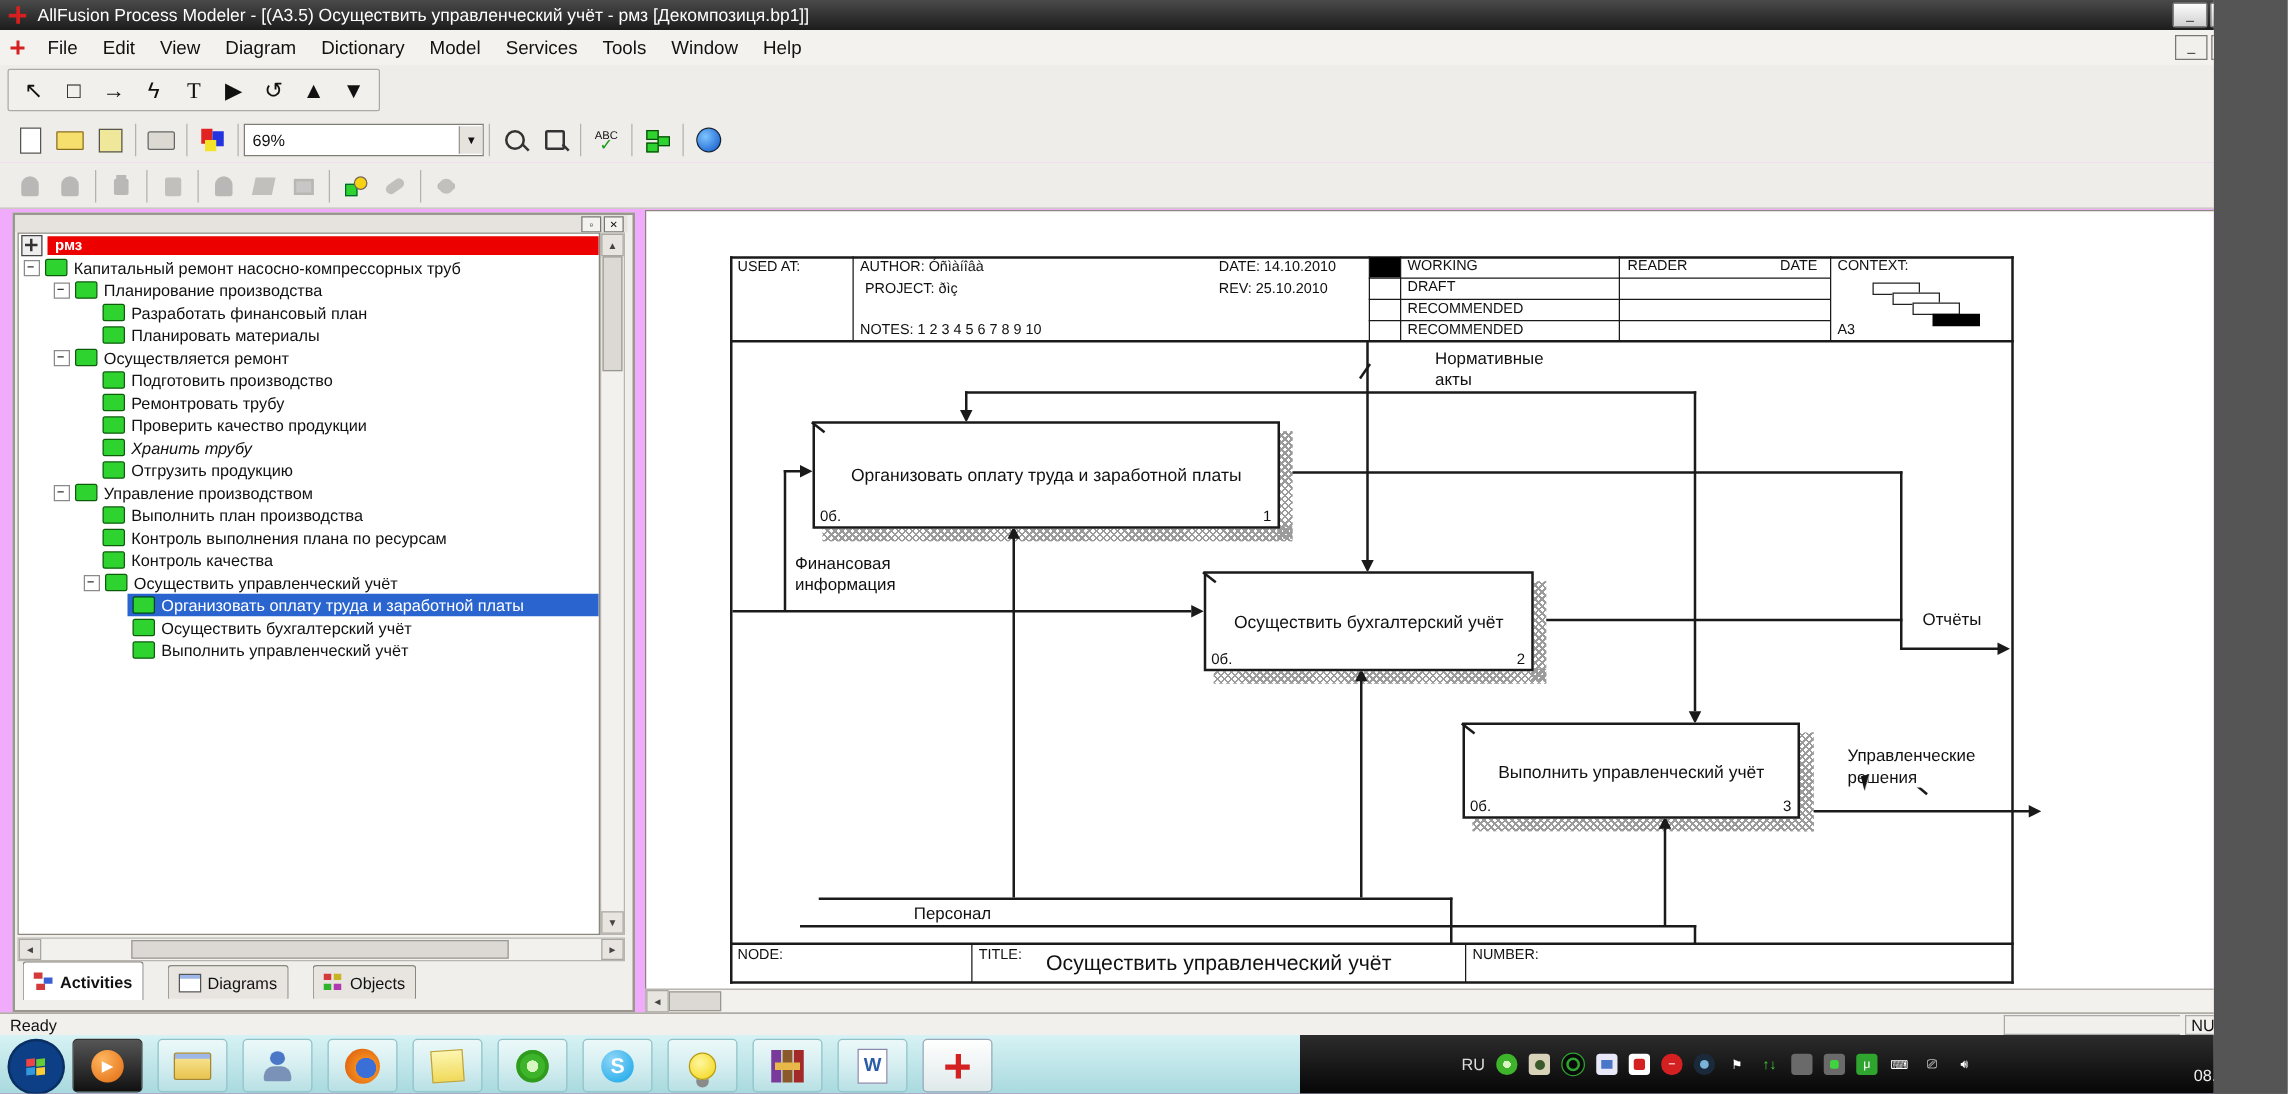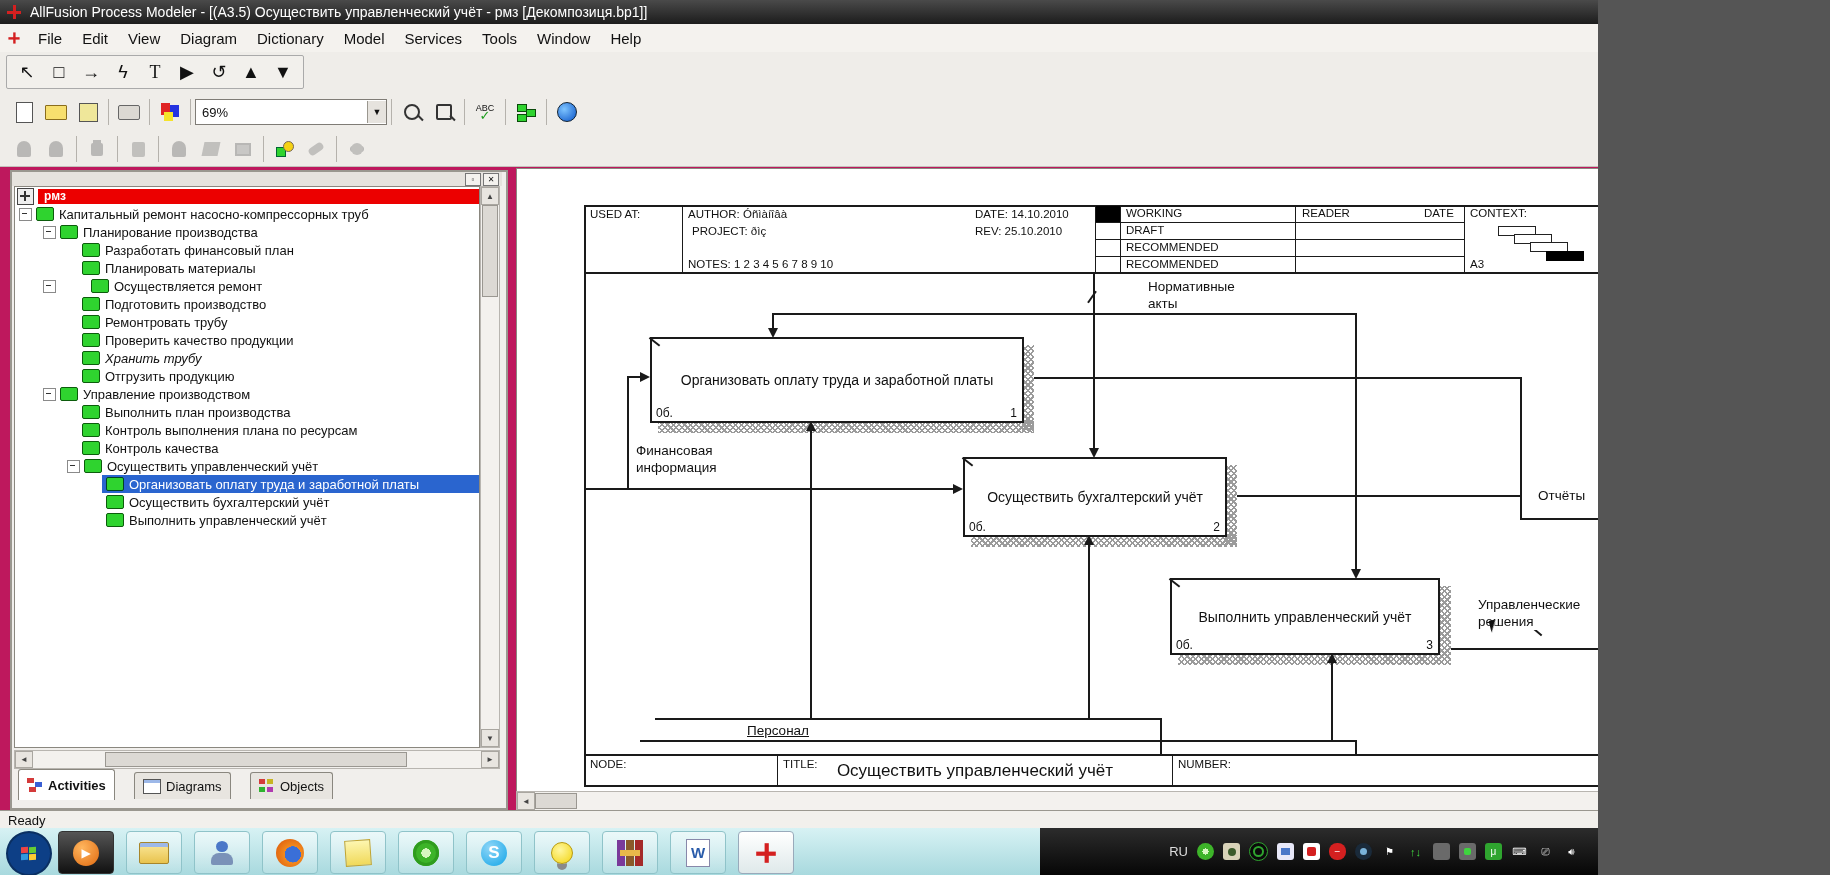--- a/index.html
+++ b/index.html
@@ -1,16 +1,16 @@
 <!DOCTYPE html>
 <html><head>
 <meta charset="utf-8">
 <style>
   html,body{margin:0;padding:0;background:#555;}
-  #screen{position:relative;width:1598px;height:875px;overflow:hidden;background:#be185d;
+  #screen{position:relative;width:1771px;height:875px;overflow:hidden;background:#f0abfc;
     font-family:"Liberation Sans",sans-serif;color:#111;}
   .abs{position:absolute;}
   
   .titlebar{left:0;top:0;width:1830px;height:24px;background:linear-gradient(#4a4a4a,#1c1c1c);
     display:flex;align-items:center;color:#fff;font-size:14px;}
   .winbtn{width:26px;height:18px;background:linear-gradient(#fdfdfd,#cfcfcf);border:1px solid #8a8a8a;
     border-radius:2px;margin-left:2px;display:flex;align-items:center;justify-content:center;
     font-size:11px;color:#222;}
   
   .bpicon{position:relative;width:16px;height:16px;}
@@ -266,21 +266,21 @@
             <span>Разработать финансовый план</span>
           </div>
         </div>
       <div class="trow" style="margin-left:52px;">
           <span class="spc"></span>
           <div class="rowbody">
             <span class="gicon"></span>
             <span>Планировать материалы</span>
           </div>
         </div>
-      <div class="trow" style="margin-left:28px;gap:31px;">
+      <div class="trow" style="margin-left:28px;">
           <span class="exp"></span>
           <div class="rowbody">
             <span class="gicon"></span>
             <span>Осуществляется ремонт</span>
           </div>
         </div>
       <div class="trow" style="margin-left:52px;">
           <span class="spc"></span>
           <div class="rowbody">
             <span class="gicon"></span>
@@ -512,21 +512,21 @@
     <span style="padding:0 6px;">Выполнить управленческий учёт</span>
     <span class="cost">0б.</span>
     <span class="bnum">3</span>
   </div>
 
   <span class="dlabel" style="left:1148px;top:278px;">Нормативные
 акты</span>
   <span class="dlabel" style="left:636px;top:442px;">Финансовая
 информация</span>
   <span class="dlabel" style="left:1538px;top:487px;background:#fff;">Отчёты</span>
-  <span class="dlabel" style="left:744px;top:722px;background:#fff;padding:0 3px;text-decoration:underline;">Персонал</span>
+  <span class="dlabel" style="left:728px;top:722px;background:#fff;padding:0 3px;">Персонал</span>
   <span class="dlabel" style="left:1478px;top:596px;background:#fff;">Управленческие
 решения</span>
   <span class="cursor" style="left:1490px;top:620px;"></span>
 
   <div class="ln" style="left:777px;top:755px;width:1px;height:31px;"></div>
   <div class="ln" style="left:1172px;top:755px;width:1px;height:31px;"></div>
   <span class="kittext" style="left:590px;top:758px;">NODE:</span>
   <span class="kittext" style="left:783px;top:758px;">TITLE:</span>
   <span class="abs" style="left:800px;top:761px;width:350px;text-align:center;font-size:17px;">Осуществить управленческий учёт</span>
   <span class="kittext" style="left:1178px;top:758px;">NUMBER:</span>

